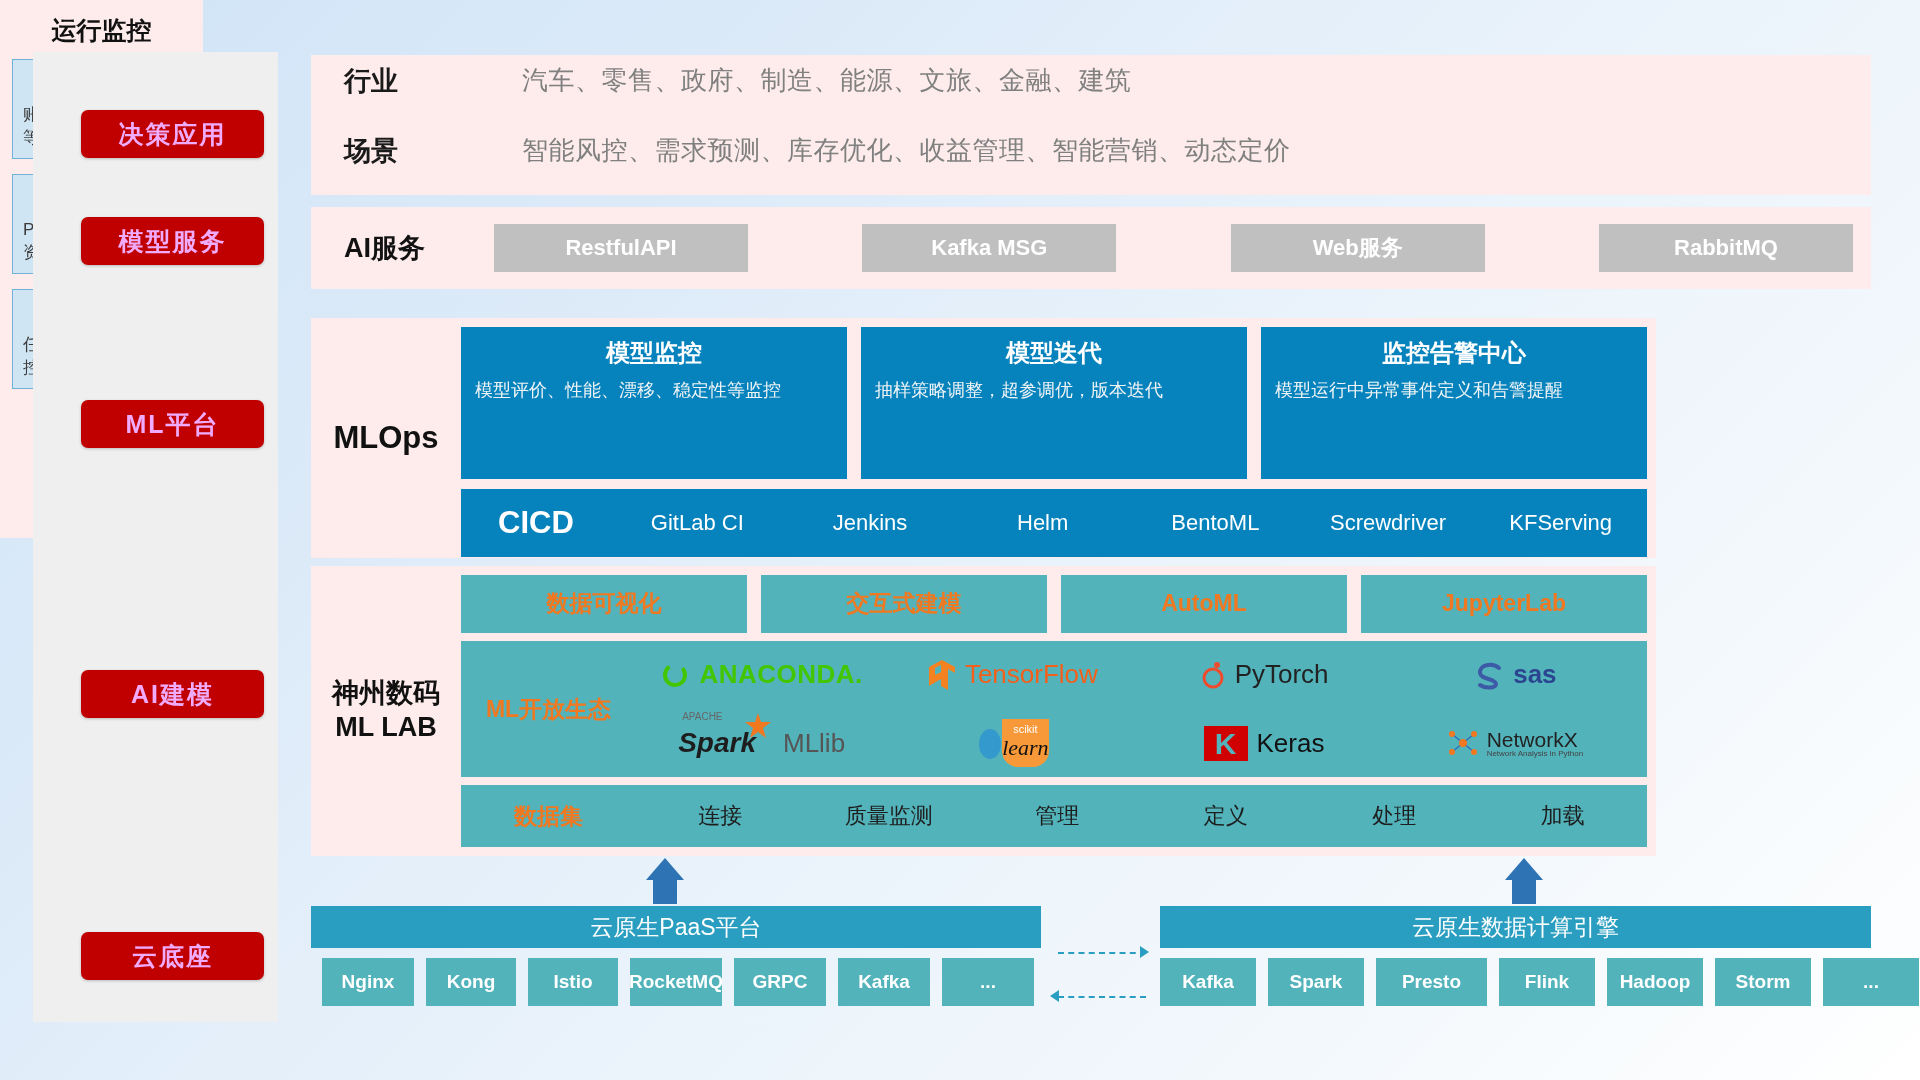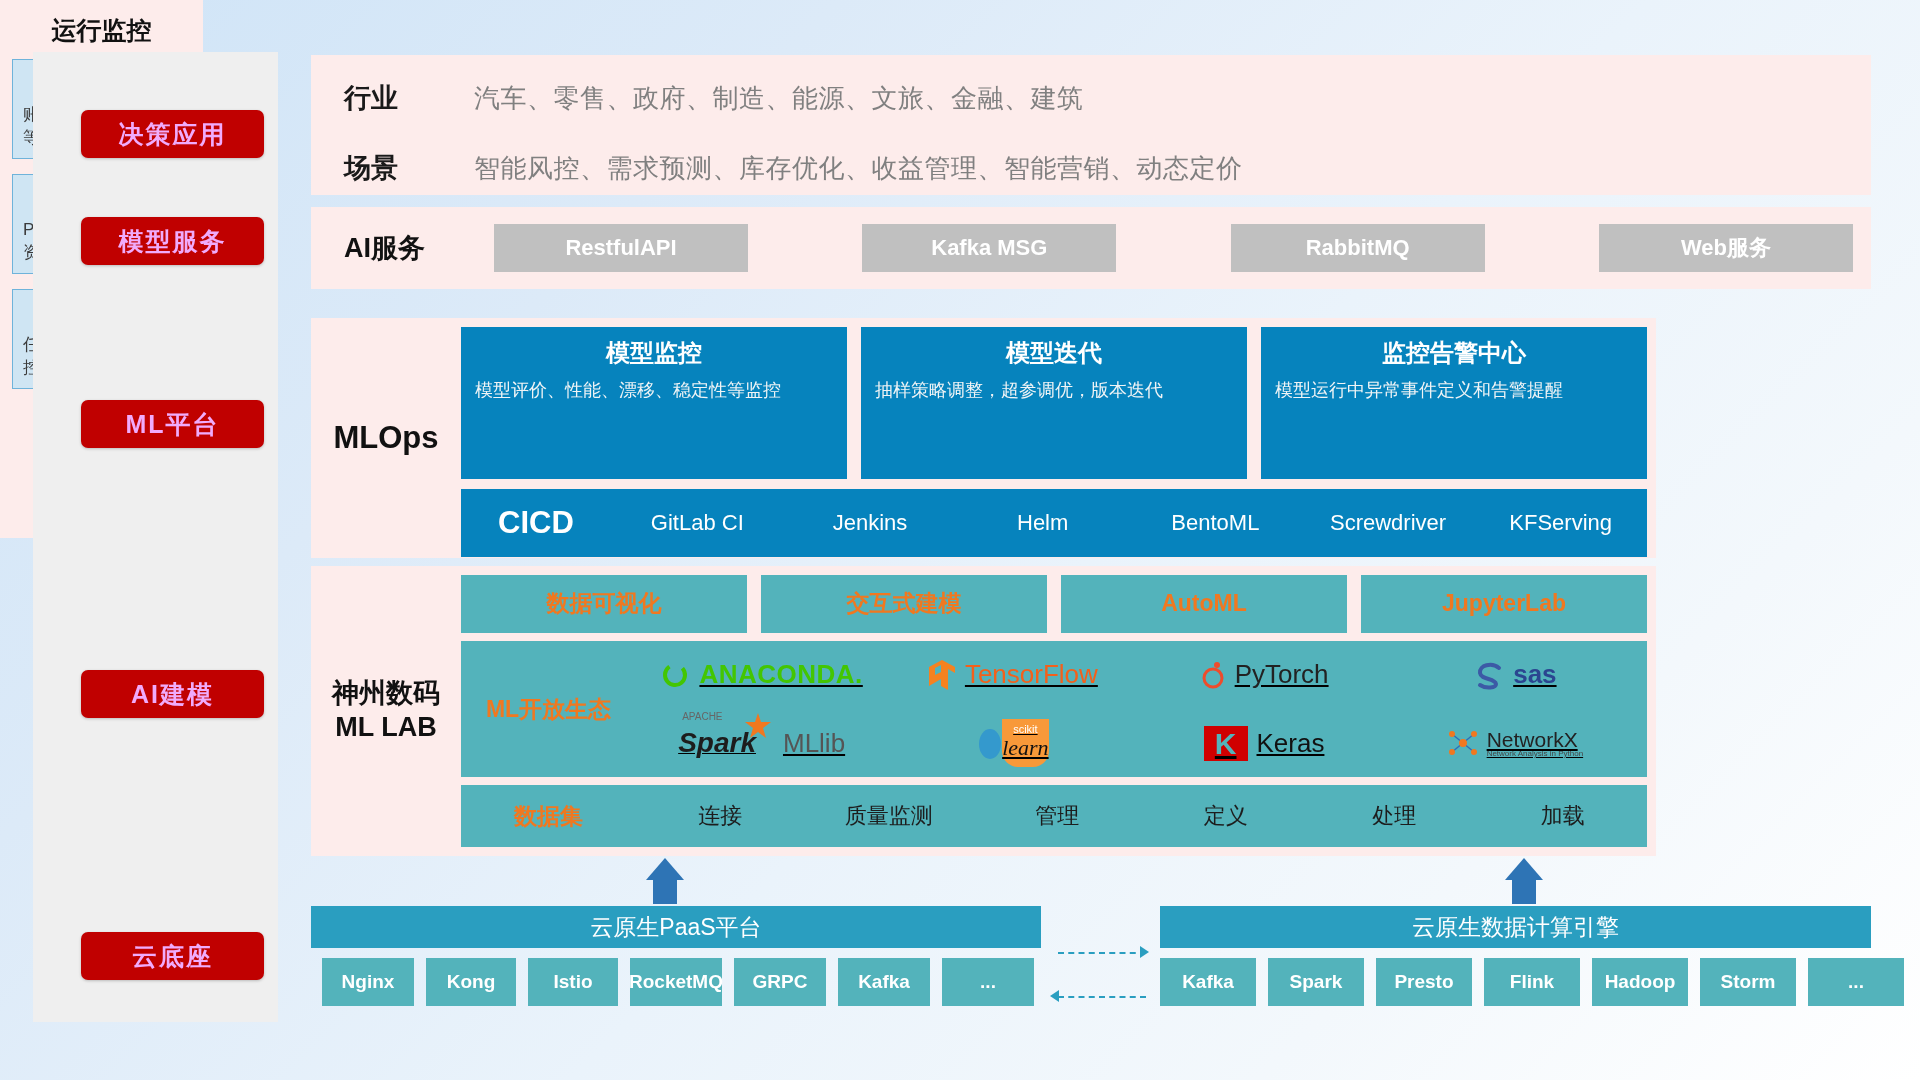--- a/index.html
+++ b/index.html
@@ -22,21 +22,21 @@
     font-size:25px; font-weight:bold; letter-spacing:2px;
     display:flex; align-items:center; justify-content:center;
     box-shadow:0 1px 3px rgba(0,0,0,.22);
   }
 
   
   .band{ position:absolute; background:#fdeceb; }
 
   
   #band-apps{ left:311px; top:55px; width:1560px; height:140px; }
-  .kv-row{ display:flex; align-items:center; height:70px; }
+  .kv-row{ display:flex; align-items:flex-start; height:70px;gap:48px; }
   .kv-key{ width:130px; margin-left:33px; font-size:27px; font-weight:bold; color:#1a1a1a; }
   .kv-val{ font-size:26px; color:#808080; letter-spacing:.5px; }
 
   
   #band-ai{ left:311px; top:207px; width:1560px; height:82px; display:flex; align-items:center; }
   .ai-key{ width:150px; margin-left:33px; font-size:27px; font-weight:bold; color:#111; }
   .ai-chips{ flex:1; display:flex; gap:0; justify-content:space-between; padding-right:18px; }
   .ai-chip{
     width:254px; height:48px; background:#c0c0c0; color:#fff;
     display:flex; align-items:center; justify-content:center;
@@ -62,21 +62,21 @@
   .lab-key{ width:150px; display:flex; flex-direction:column; align-items:center; justify-content:center;
             font-size:27px; font-weight:bold; color:#111; line-height:1.25; text-align:center; }
   .lab-right{ flex:1; padding:9px 9px 9px 0; display:flex; flex-direction:column; gap:8px; }
   .lab-tools{ display:flex; gap:14px; height:58px; }
   .lab-tool{ flex:1; background:#53b3bb; color:#f07820; font-size:23px; font-weight:bold;
              display:flex; align-items:center; justify-content:center; }
   .eco{ background:#53b3bb; height:138px; display:flex; align-items:center; }
   .eco-label{ width:175px; text-align:center; color:#f07820; font-size:23px; font-weight:bold; }
   .eco-logos{ flex:1; display:grid; grid-template-columns:repeat(4,1fr); grid-template-rows:1fr 1fr;
               align-items:center; justify-items:center; height:100%; padding-right:6px; }
-  .logo{ display:flex; align-items:center; gap:9px;text-decoration:underline; }
+  .logo{ display:flex; align-items:center; gap:9px; }
   .logo-txt{ font-size:26px; }
   .ds{ background:#53b3bb; height:62px; display:flex; align-items:center; }
   .ds-label{ width:175px; text-align:center; color:#f07820; font-size:23px; font-weight:bold; }
   .ds-items{ flex:1; display:flex; }
   .ds-item{ flex:1; text-align:center; color:#1d1d1d; font-size:22px; }
 
   
   #band-mon{ left:1668px; top:318px; width:203px; height:538px; background:#fdeceb; }
   .mon-title{ text-align:center; font-size:25px; font-weight:bold; color:#111; padding:14px 0 12px; }
   .mon-card{ margin:0 12px 15px; background:#cfe5f3; border:1px solid #6fb3da; padding:8px 10px; }
@@ -139,24 +139,24 @@
   <div class="band" id="band-ai">
     <div class="ai-key">AI服务</div>
     <div class="ai-chips">
       <div class="ai-chip">
         <span>RestfulAPI</span>
         </div>
       <div class="ai-chip">
         <span>Kafka MSG</span>
         </div>
       <div class="ai-chip">
+        <span>Web服务</span>
+        </div>
+      <div class="ai-chip">
         <span>RabbitMQ</span>
-        </div>
-      <div class="ai-chip">
-        <span>Web服务</span>
         </div>
     </div>
   </div>
 
   <div class="band" id="band-mlops">
     <div class="mlops-key">MLOps</div>
     <div class="mlops-right">
       <div class="mlops-cards">
         <div class="mlops-card">
           <h4>模型监控</h4>
@@ -345,20 +345,20 @@
     <div class="cb-chip" style="width:90px;">Istio</div>
     <div class="cb-chip" style="width:92px;">RocketMQ</div>
     <div class="cb-chip" style="width:92px;">GRPC</div>
     <div class="cb-chip" style="width:92px;">Kafka</div>
     <div class="cb-chip" style="width:92px;">...</div>
   </div>
 
   <div class="cb-chips" id="cb-chips-right">
     <div class="cb-chip" style="width:96px;">Kafka</div>
     <div class="cb-chip" style="width:96px;">Spark</div>
-    <div class="cb-chip" style="width:96px;">Presto</div>
+    <div class="cb-chip" style="width:111px;">Presto</div>
     <div class="cb-chip" style="width:96px;">Flink</div>
     <div class="cb-chip" style="width:96px;">Hadoop</div>
     <div class="cb-chip" style="width:96px;">Storm</div>
     <div class="cb-chip" style="width:96px;">...</div>
   </div>
 
 </div>
 
 </body></html>

